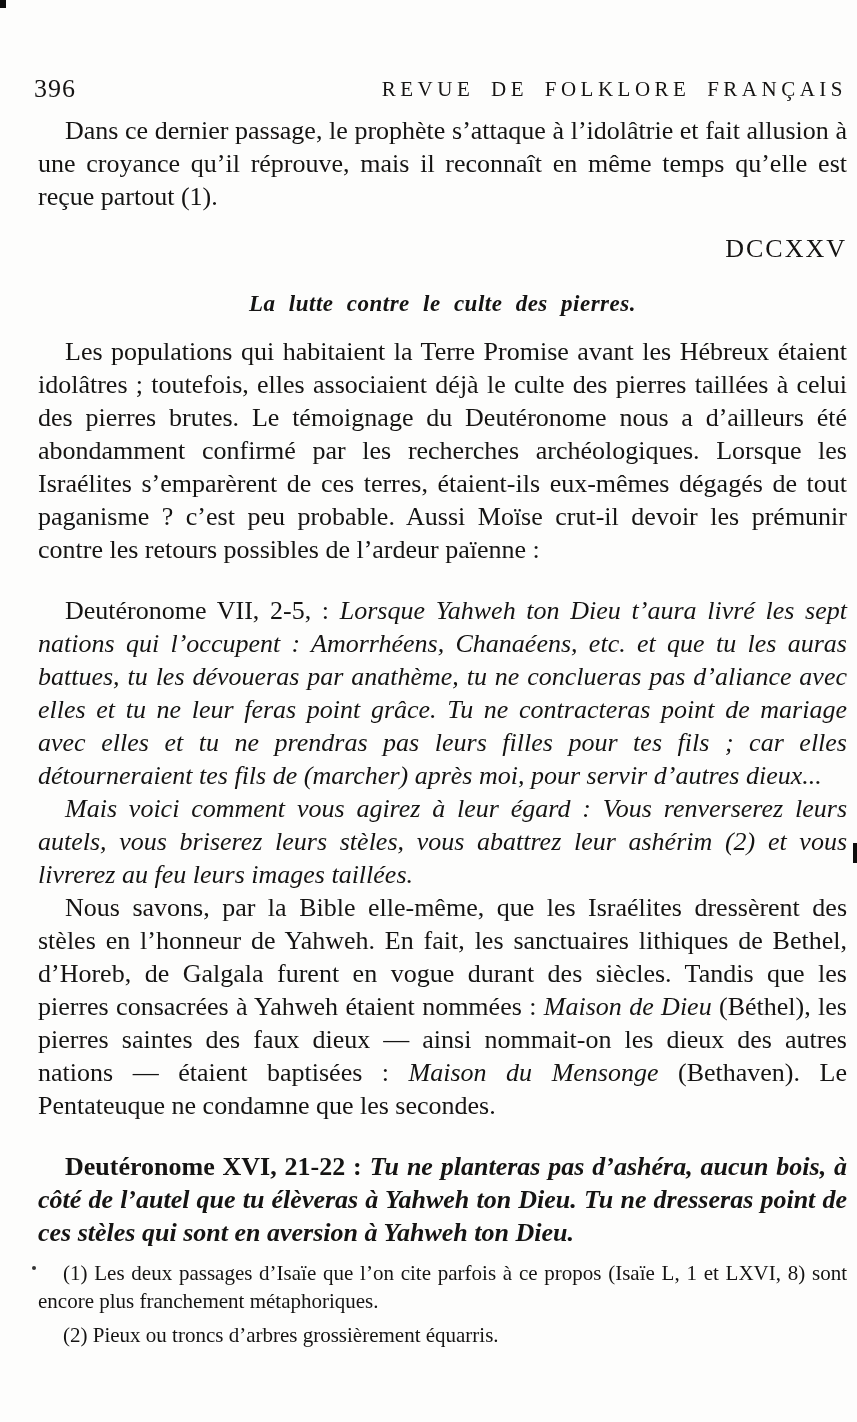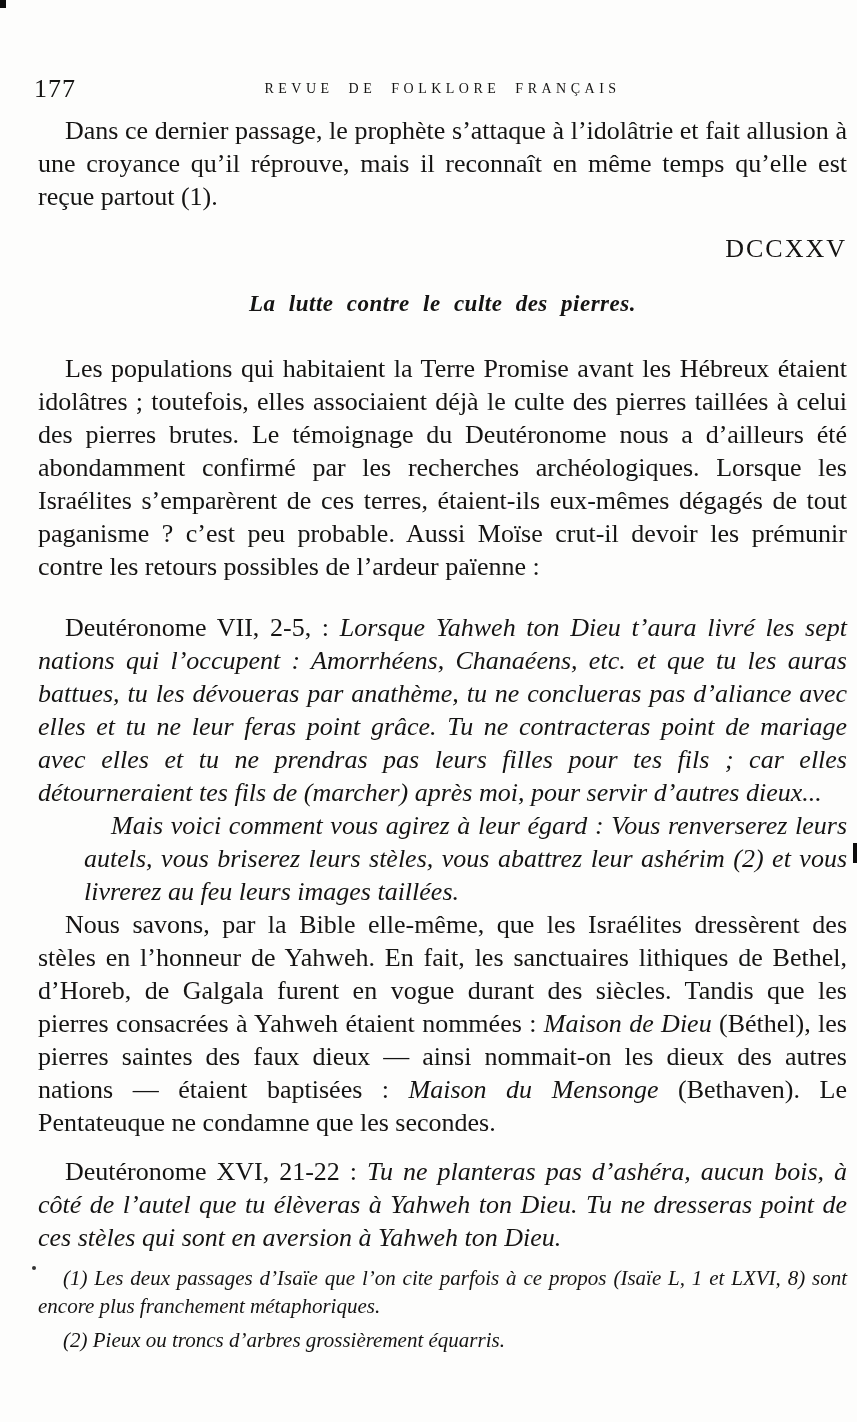--- a/index.html
+++ b/index.html
@@ -21,22 +21,22 @@
     font-size: 26px;
     line-height: 30px;
   }
   .page-number {
     position: absolute;
     left: -4px;
     top: 0;
     letter-spacing: 1px;
   }
   .journal-title {
-    text-align: center;
-    font-size: 14px;
+    text-align: right;
+    font-size: 21px;
     letter-spacing: 4.5px;
     word-spacing: 7px;
     line-height: 30px;
   }
   p {
     margin: 0;
     font-size: 26px;
     line-height: 33px;
     text-align: justify;
     text-indent: 27px;
@@ -54,27 +54,27 @@
     margin-top: 24px;
     text-align: center;
     text-indent: 0;
     font-weight: bold;
     font-size: 23px;
     line-height: 30px;
     word-spacing: 7px;
     letter-spacing: 0.5px;
     font-style: italic;
   }
-  .p-populations { margin-top: 33px; }
+  .p-populations { margin-top: 16px; }
   .p-quote-a     { margin-top: 28px; }
-  .p-quote-b     { margin-top: 0; margin-left: 46px; }
+  .p-quote-b     { margin-top: 0; }
   .p-steles      { }
-  .p-deut16      { margin-top: 16px; }
+  .p-deut16      { margin-top: 28px; font-weight: bold; }
   .it { font-style: italic; }
-  .footnotes { margin-top: 10px; font-style: italic; }
+  .footnotes { margin-top: 10px; }
   .footnote {
     font-size: 21px;
     line-height: 28px;
     text-indent: 25px;
     text-align: justify;
   }
   .footnote + .footnote { margin-top: 6px; }
   .artifact { position: absolute; background: #0d0d0d; }
   .artifact-corner { left: 0; top: 0; width: 6px; height: 8px; }
   .artifact-edge   { right: 0; top: 843px; width: 4px; height: 20px; }
@@ -83,21 +83,21 @@
 </head>
 <body>
 
 <div class="page">
 
   <div class="artifact artifact-corner"></div>
   <div class="artifact artifact-edge"></div>
   <div class="artifact artifact-dot"></div>
 
   <div class="running-head">
-    <span class="page-number">177</span>
+    <span class="page-number">396</span>
     <div class="journal-title">REVUE DE FOLKLORE FRANÇAIS</div>
   </div>
 
   <p class="p-intro"><span>Dans ce dernier passage, le prophète s’attaque à l’idolâtrie et fait allusion à une croyance qu’il réprouve, mais il reconnaît en même temps qu’elle est reçue partout (1).</span></p>
 
   <p class="section-number">DCCXXV</p>
 
   <p class="section-title">La lutte contre le culte des pierres.</p>
 
   <p class="p-populations"><span>Les populations qui habitaient la Terre Promise avant les Hébreux étaient idolâtres ; toutefois, elles associaient déjà le culte des pierres taillées à celui des pierres brutes. Le témoignage du Deutéronome nous a d’ailleurs été abondamment confirmé par les recherches archéologiques. Lorsque les Israélites s’emparèrent de ces terres, étaient-ils eux-mêmes dégagés de tout paganisme ? c’est peu probable. Aussi Moïse crut-il devoir les prémunir contre les retours possibles de l’ardeur païenne :</span></p>

